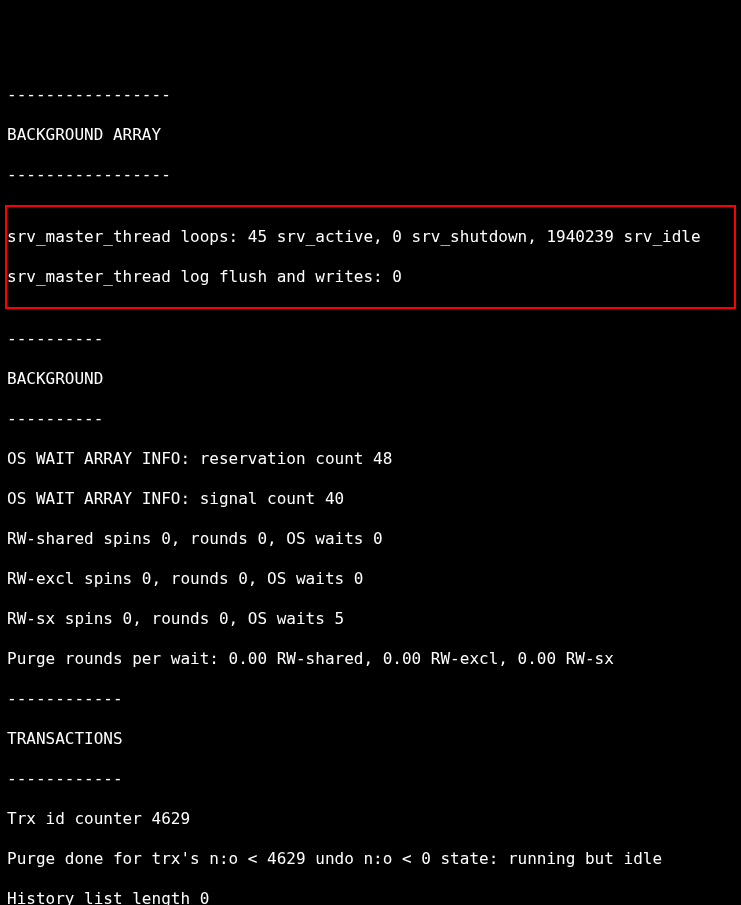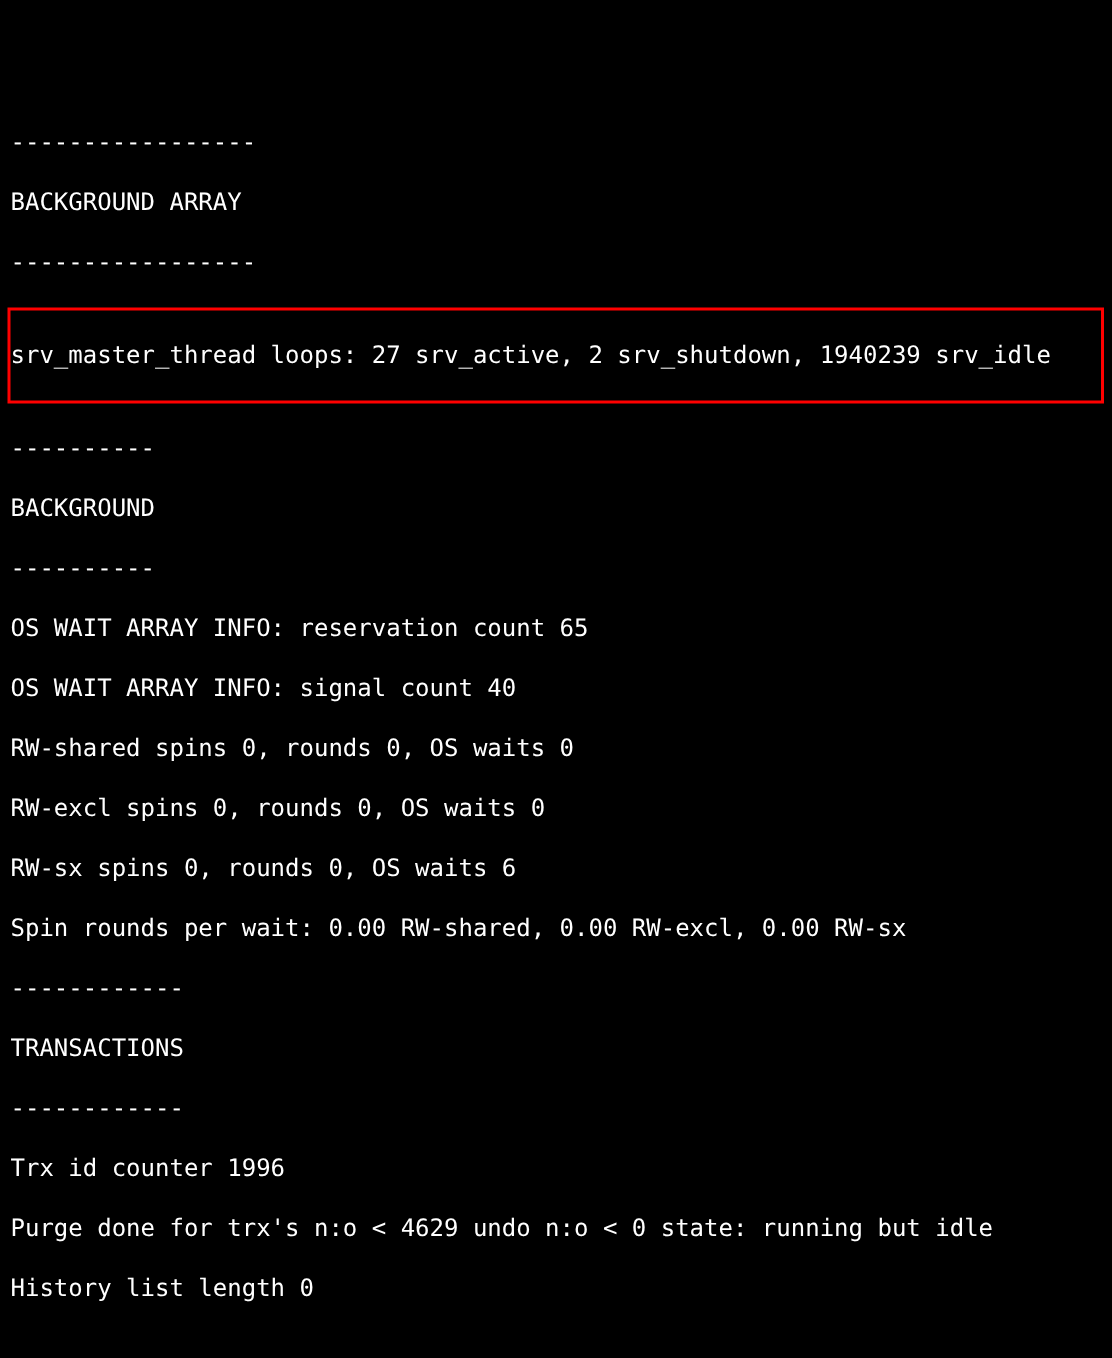--- a/index.html
+++ b/index.html
@@ -22,35 +22,36 @@
   </style>
 </head>
 <body>
 
 
 
 <span class="line">-----------------</span>
 <span class="line">BACKGROUND ARRAY</span>
 <span class="line">-----------------</span>
 <div class="hl">
-<span class="line">srv_master_thread loops: 27 srv_active, 2 srv_shutdown, 1940239 srv_idle</span>
+<span class="line">srv_master_thread loops: 45 srv_active, 0 srv_shutdown, 1940239 srv_idle</span>
+<span class="line">srv_master_thread log flush and writes: 0</span>
 </div>
 <span class="line">----------</span>
 <span class="line">BACKGROUND</span>
 <span class="line">----------</span>
-<span class="line">OS WAIT ARRAY INFO: reservation count 65</span>
+<span class="line">OS WAIT ARRAY INFO: reservation count 48</span>
 <span class="line">OS WAIT ARRAY INFO: signal count 40</span>
 <span class="line">RW-shared spins 0, rounds 0, OS waits 0</span>
 <span class="line">RW-excl spins 0, rounds 0, OS waits 0</span>
-<span class="line">RW-sx spins 0, rounds 0, OS waits 6</span>
-<span class="line">Spin rounds per wait: 0.00 RW-shared, 0.00 RW-excl, 0.00 RW-sx</span>
+<span class="line">RW-sx spins 0, rounds 0, OS waits 5</span>
+<span class="line">Purge rounds per wait: 0.00 RW-shared, 0.00 RW-excl, 0.00 RW-sx</span>
 <span class="line">------------</span>
 <span class="line">TRANSACTIONS</span>
 <span class="line">------------</span>
-<span class="line">Trx id counter 1996</span>
+<span class="line">Trx id counter 4629</span>
 <span class="line">Purge done for trx's n:o &lt; 4629 undo n:o &lt; 0 state: running but idle</span>
 <span class="line">History list length 0</span>
 
 
 
 
 
 
 
 

